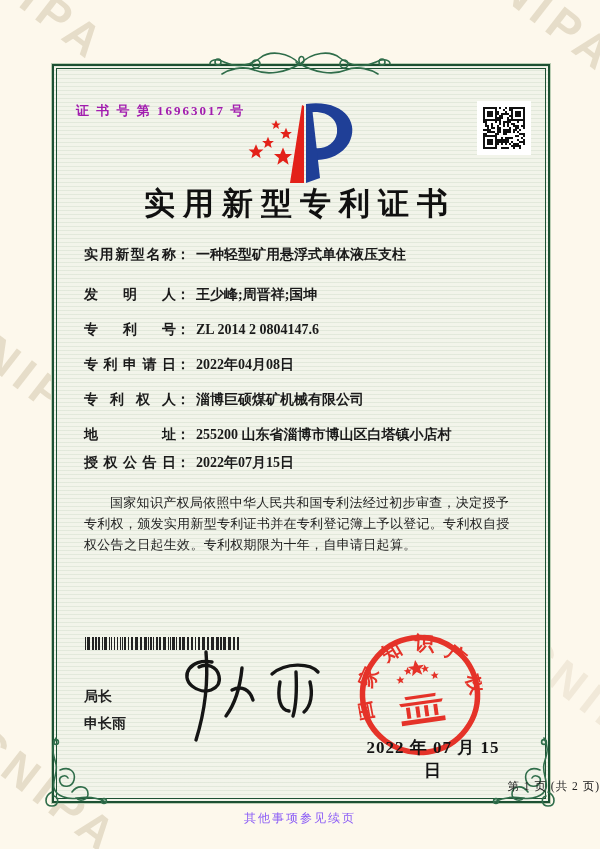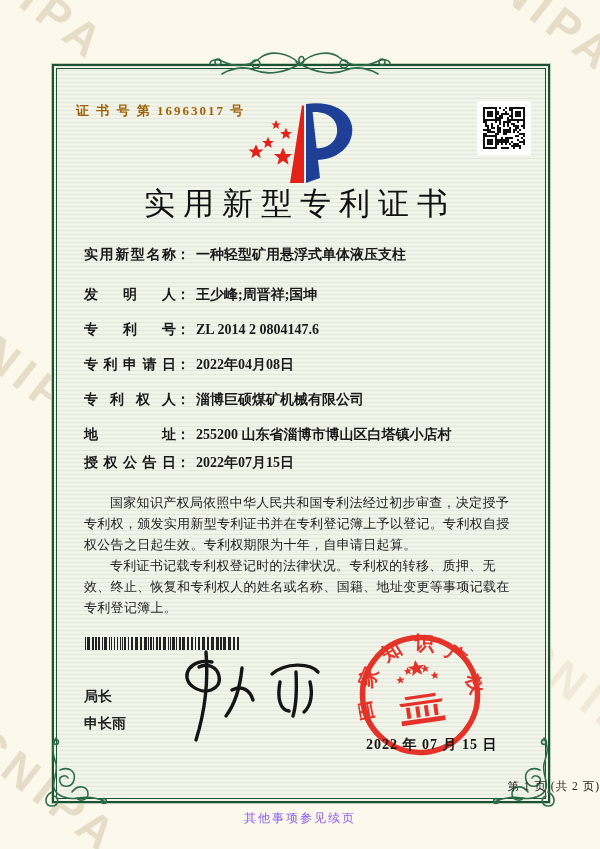--- a/index.html
+++ b/index.html
@@ -25,27 +25,27 @@
       repeating-linear-gradient(to bottom, rgba(110,150,110,0.12) 0 1px, rgba(0,0,0,0) 1px 4px),
       #f2f4ea;
   }
   .frame-inner{
     position:absolute;left:2px;top:2px;right:2px;bottom:2px;
     border:1px solid var(--border-green,#1d5133);
   }
   .flourish{position:absolute;pointer-events:none;}
   .cert-no{
     position:absolute;left:76px;top:102px;
-    font-size:13px;font-weight:bold;letter-spacing:2px;color:#a16207;
+    font-size:13px;font-weight:bold;letter-spacing:2px;color:#a21caf;
   }
   .qr{position:absolute;left:477px;top:101px;width:50px;height:50px;background:#fff;padding:2px;}
   .logo{position:absolute;left:240px;top:99px;width:128px;height:88px;}
   .title{
     position:absolute;left:0;right:0;top:183px;text-align:center;
-    font-size:31px;font-weight:normal;letter-spacing:8px;color:#101010;
+    font-size:31px;font-weight:bold;letter-spacing:8px;color:#101010;
   }
   .fields{position:absolute;left:84px;top:246px;width:436px;font-size:14px;font-weight:bold;}
   .field-row{position:absolute;left:0;white-space:nowrap;}
   .field-row:nth-of-type(1){top:0;}
   .field-row:nth-of-type(2){top:40px;}
   .field-row:nth-of-type(3){top:75px;}
   .field-row:nth-of-type(4){top:110px;}
   .field-row:nth-of-type(5){top:145px;}
   .field-row:nth-of-type(6){top:180px;}
   .field-row:nth-of-type(7){top:208px;width:436px;}
@@ -59,22 +59,22 @@
   .body-text p{margin:0;text-indent:2em;}
   .barcode{position:absolute;left:85px;top:637px;width:156px;height:13px;}
   .signatory{
     position:absolute;left:84px;top:688px;
     font-family:"Liberation Sans", sans-serif;font-size:14px;font-weight:600;color:#222;
   }
   .signatory div{margin-bottom:9px;}
   .signature{position:absolute;left:168px;top:648px;width:160px;height:100px;}
   .seal{position:absolute;left:357px;top:632px;width:126px;height:126px;transform:rotate(-8deg);opacity:0.95;}
   .seal-date{
-    position:absolute;left:366px;top:736px;width:134px;text-align:left;
-    font-size:14px;font-weight:bold;color:#151515;letter-spacing:1px;
+    position:absolute;left:366px;top:736px;width:134px;text-align:center;
+    font-size:17px;font-weight:bold;color:#151515;letter-spacing:1px;
   }
   .page-num{
     position:absolute;left:0;right:0;top:779px;text-align:right;
     font-size:11.5px;color:#222;letter-spacing:1px;
   }
   .outside-note{
     position:absolute;left:0;right:0;top:810px;text-align:center;
     font-size:12px;color:#8b5cf6;letter-spacing:2px;
   }
 </style>
@@ -326,21 +326,20 @@
   <div class="field-row">
     <span class="flabel">地址</span><span class="fcolon">：</span><span>255200 山东省淄博市博山区白塔镇小店村</span>
   </div>
   <div class="field-row">
     <span class="flabel">授权公告日</span><span class="fcolon">：</span><span>2022年07月15日</span>
   </div>
 </div>
 
 <div class="body-text">
   <p>国家知识产权局依照中华人民共和国专利法经过初步审查，决定授予专利权，颁发实用新型专利证书并在专利登记簿上予以登记。专利权自授权公告之日起生效。专利权期限为十年，自申请日起算。</p>
-  <p>专利证书记载专利权登记时的法律状况。专利权的转移、质押、无效、终止、恢复和专利权人的姓名或名称、国籍、地址变更等事项记载在专利登记簿上。</p>
 </div>
 
 <svg class="barcode" id="barcode" viewBox="0 0 156 13" preserveAspectRatio="none">
     <rect x="0" y="0" width="1" height="13" fill="#222"></rect>
     <rect x="2" y="0" width="3" height="13" fill="#222"></rect>
     <rect x="7" y="0" width="2" height="13" fill="#222"></rect>
     <rect x="10" y="0" width="2" height="13" fill="#222"></rect>
     <rect x="13" y="0" width="2" height="13" fill="#222"></rect>
     <rect x="17" y="0" width="1" height="13" fill="#222"></rect>
     <rect x="19" y="0" width="3" height="13" fill="#222"></rect>

